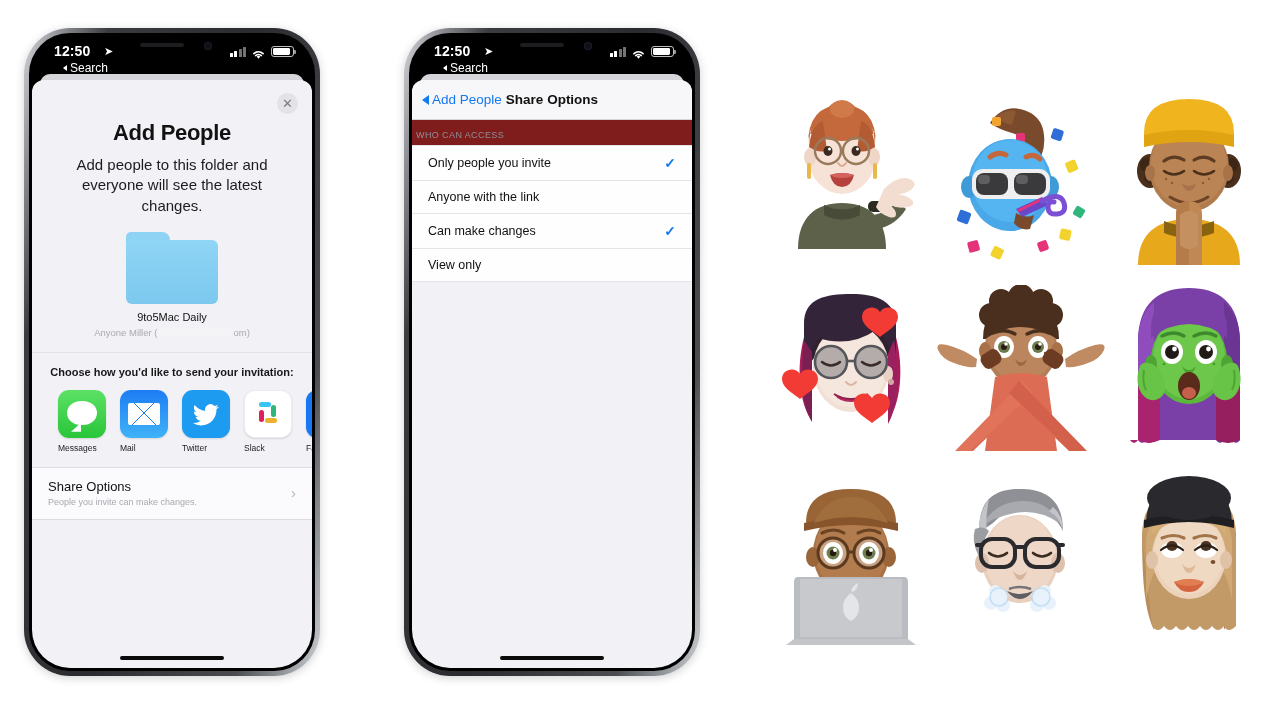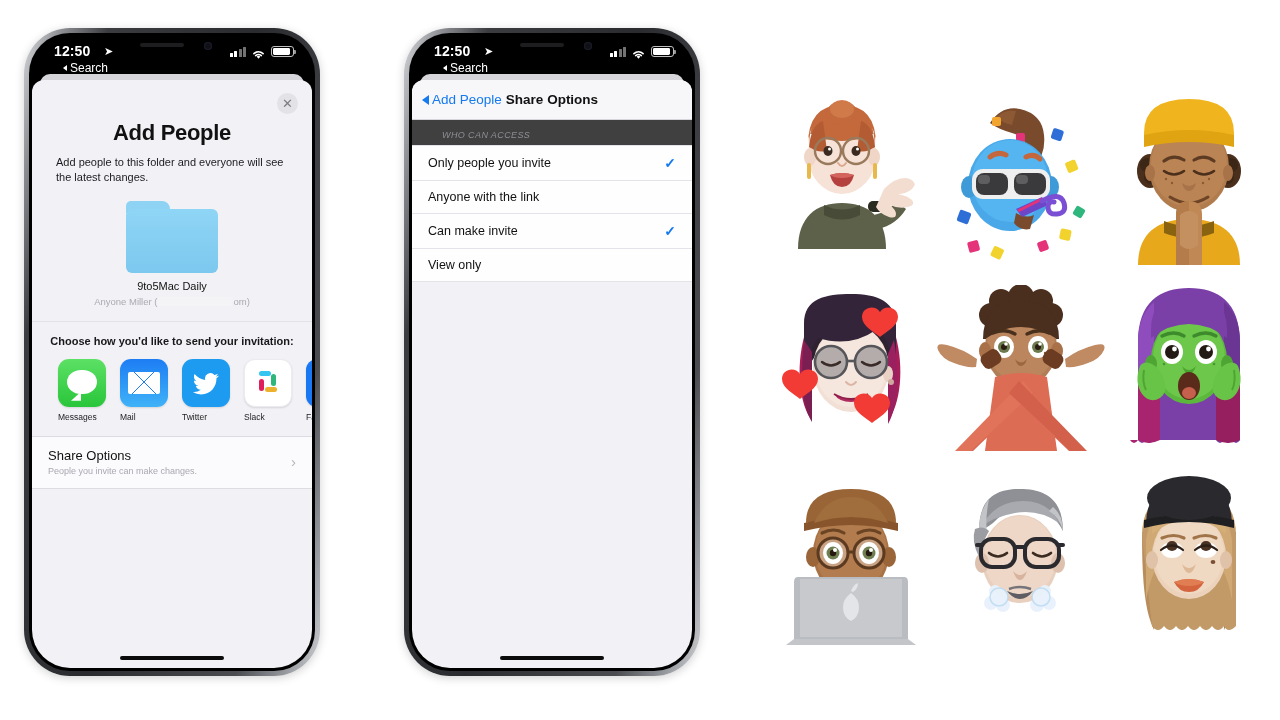--- a/index.html
+++ b/index.html
@@ -127,21 +127,22 @@
     color: #7c7c83; font-size: 13px; line-height: 1;
     cursor: pointer;
   }
 
   .sheet-title {
     text-align: center;
     font-size: 22px; font-weight: bold; color: #111;
     margin-top: 40px; letter-spacing: -.3px;
   }
   .sheet-sub {
-    font-size: 11px; color: #1c1c1e;
+    text-align: center;
+    font-size: 15px; color: #1c1c1e;
     margin: 9px 24px 0; line-height: 1.35;
   }
 
   .folder-wrap { margin-top: 16px; text-align: center; }
   .folder {
     position: relative;
     width: 92px; height: 72px;
     margin: 0 auto;
   }
   .folder .tab {
@@ -277,23 +278,22 @@
     border-bottom: 5px solid transparent;
     border-right: 7px solid #1579ef;
   }
   .nav-title {
     width: 100%; text-align: center;
     font-size: 13.5px; font-weight: bold; color: #111;
   }
   .list-header {
     font-size: 9px; color: #8e8e94;
     letter-spacing: .4px;
-    padding: 10px 30px 5px;
-    background: #404040;
-    font-style: italic;
+    padding: 10px 4px 5px;
+    background: #7f1d1d;
   }
   .list-row {
     background: #fefeff;
     padding: 9px 16px;
     display: flex; align-items: center; justify-content: space-between;
     border-bottom: .5px solid #e4e3e9;
     cursor: pointer;
   }
   .list-row:last-child { border-bottom: none; }
   .list-label { font-size: 12.5px; color: #111; text-align: center; }
@@ -493,21 +493,21 @@
               <span class="list-label">Only people you invite</span>
               <span class="check">✓</span>
             </div>
             <div class="list-row">
               <span class="list-label">Anyone with the link</span>
             </div>
           </div>
 
           <div class="list-group">
             <div class="list-row">
-              <span class="list-label">Can make invite</span>
+              <span class="list-label">Can make changes</span>
               <span class="check">✓</span>
             </div>
             <div class="list-row">
               <span class="list-label">View only</span>
             </div>
           </div>
           <div class="list-bottom-line"></div>
         </div>
 
         <div class="home-indicator"></div>

